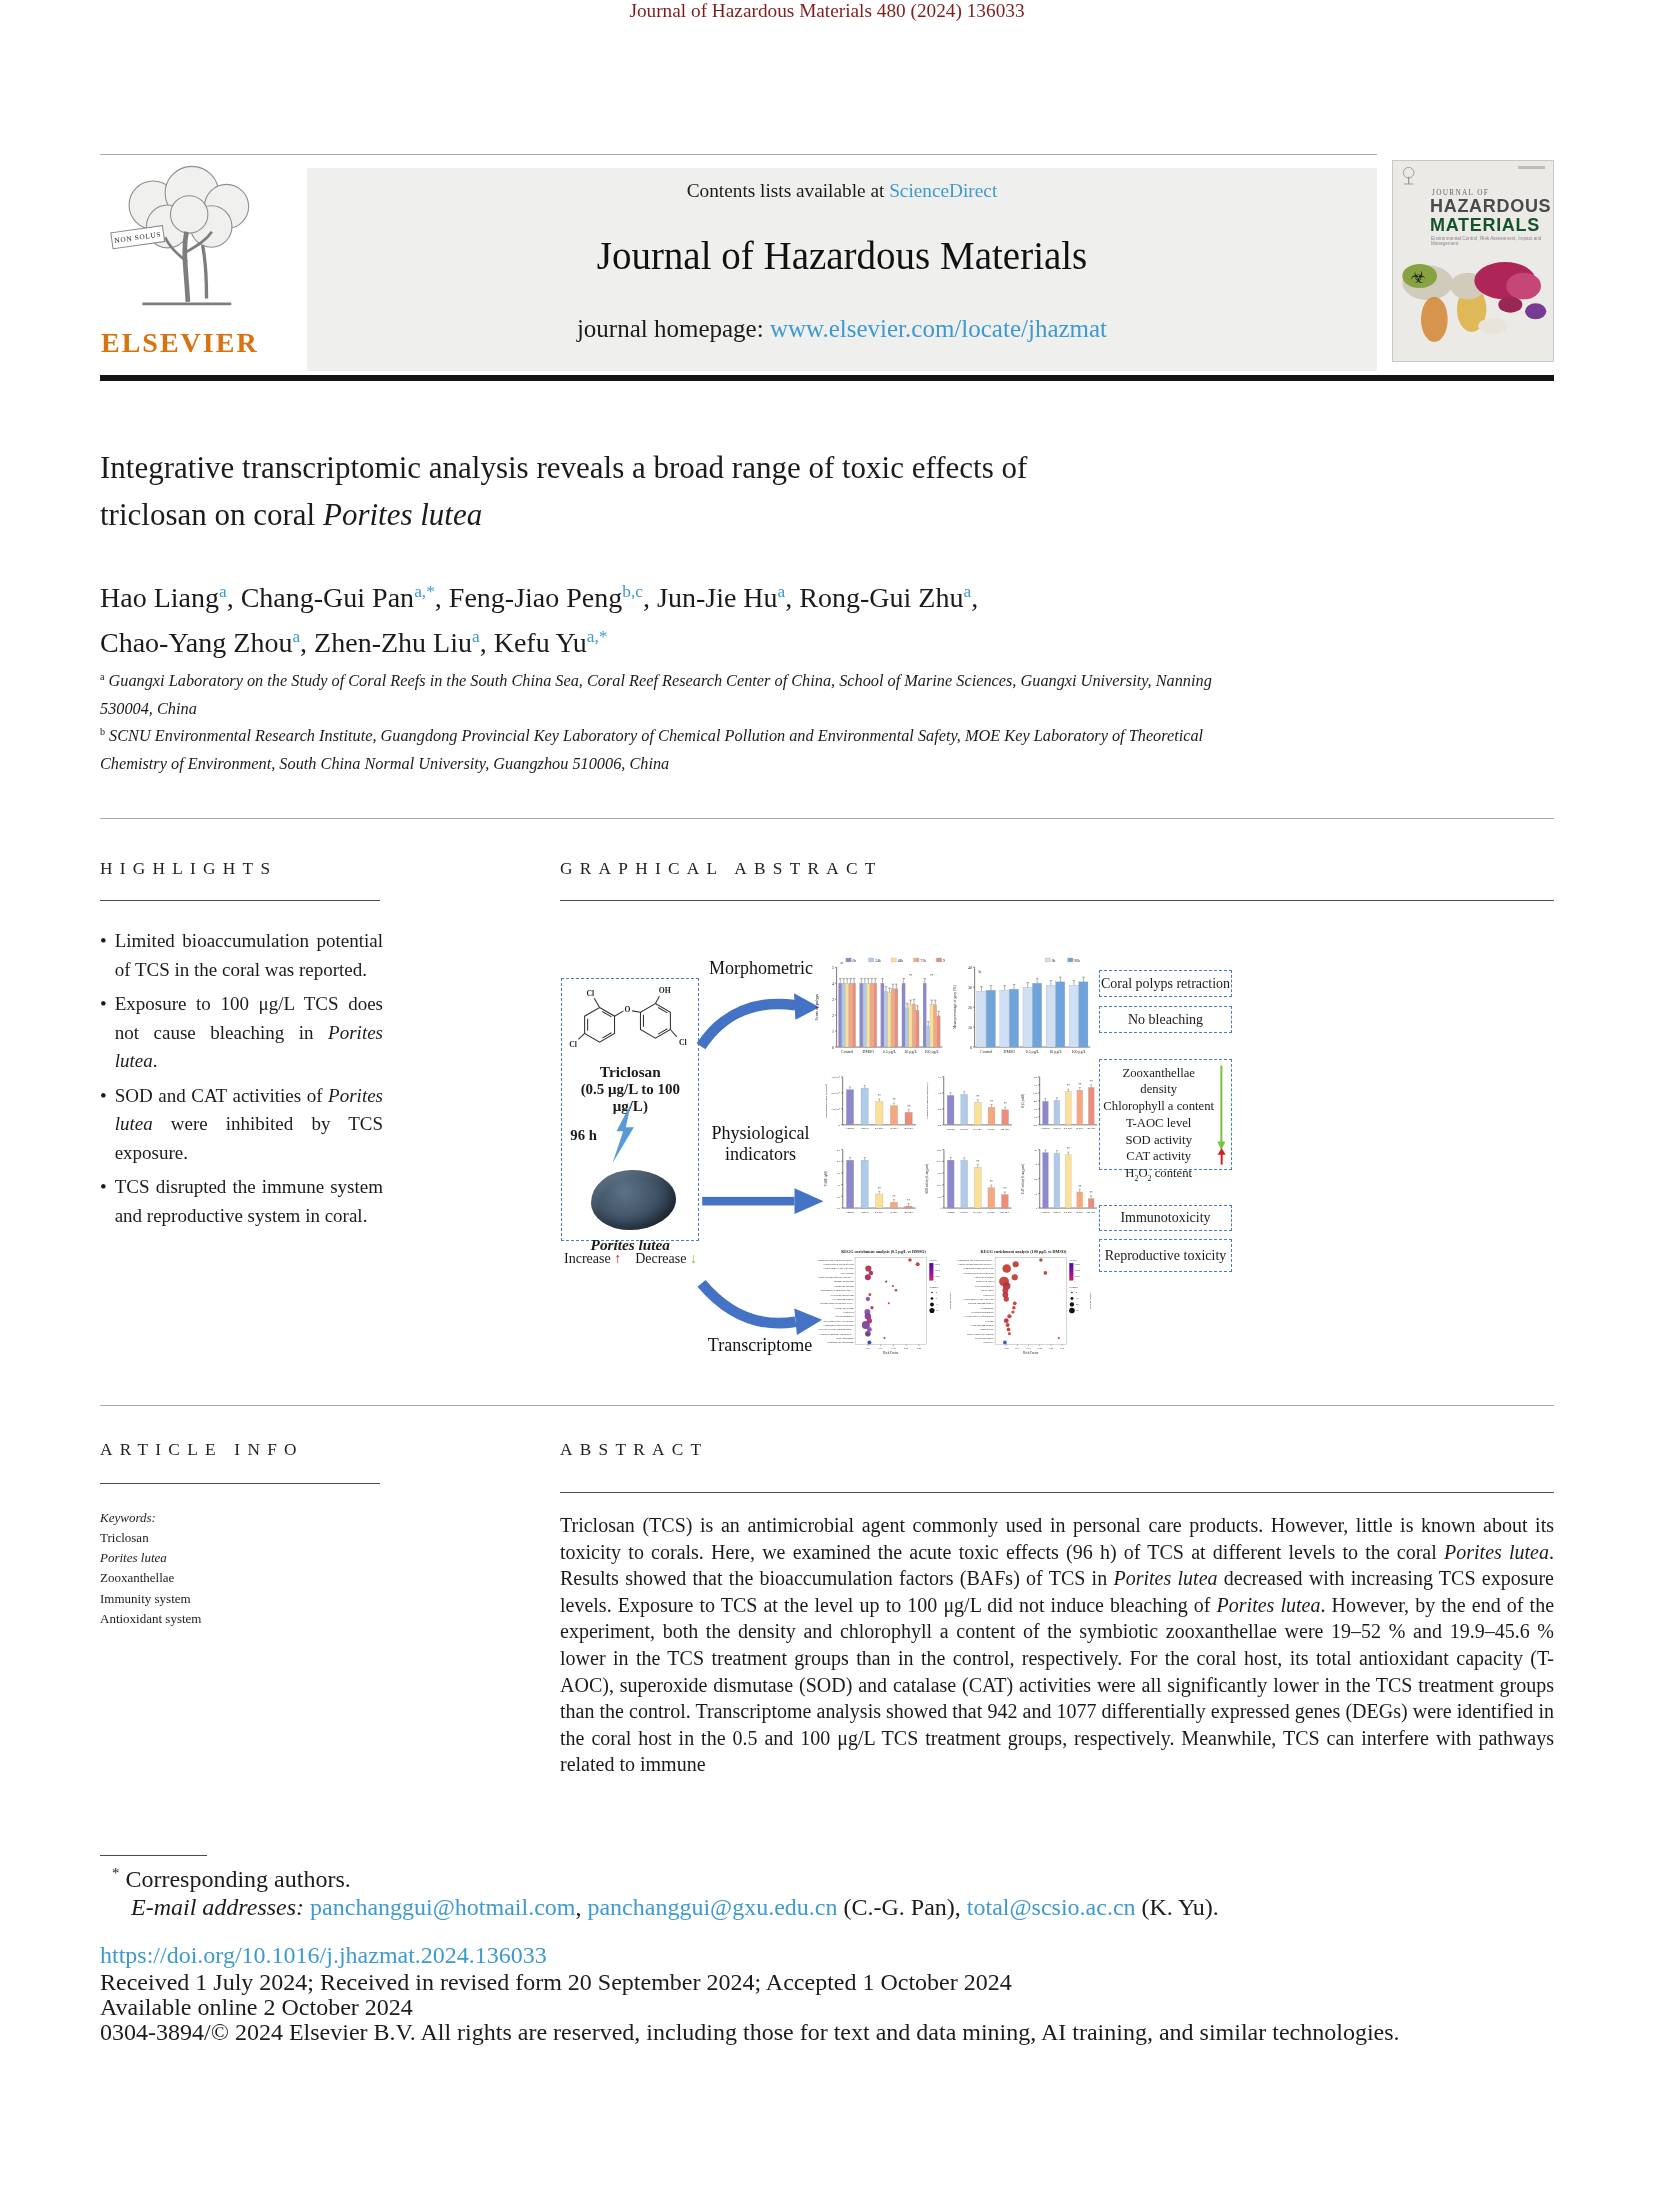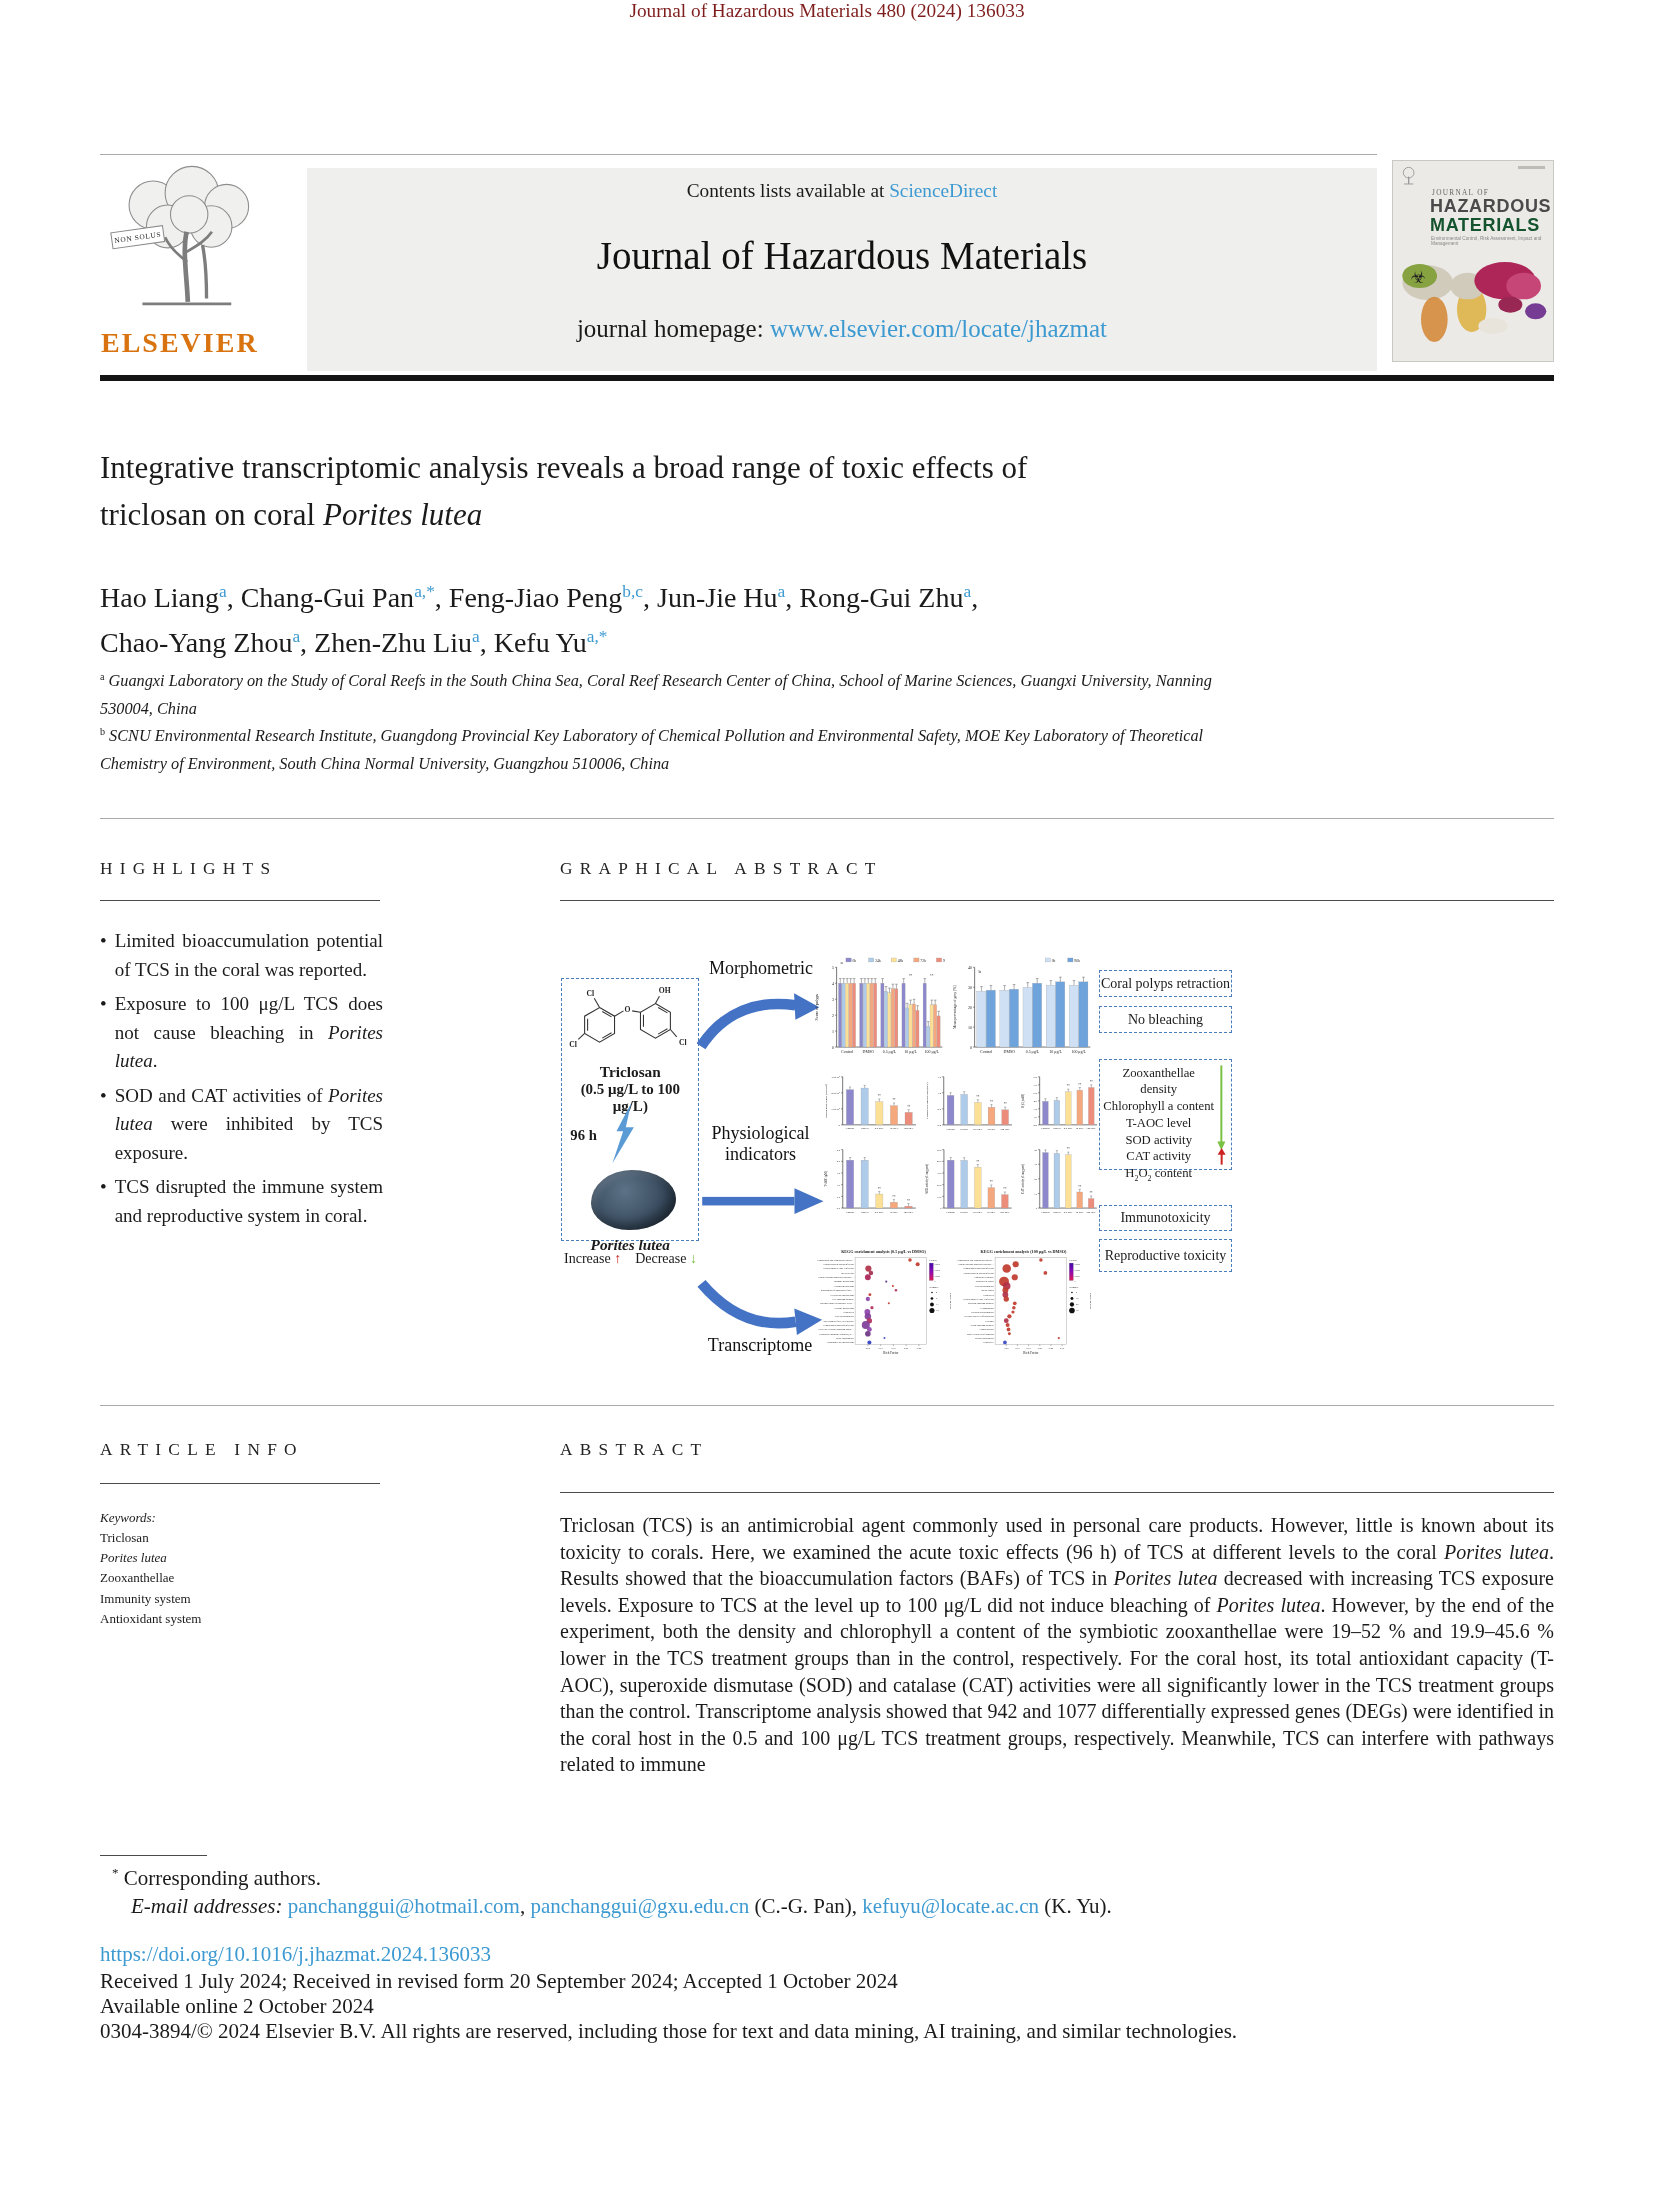--- a/index.html
+++ b/index.html
@@ -28,21 +28,21 @@
   .authors{font-size:28px;line-height:1.62}
   .authors sup{color:#3d9ad1}
   .affs{font-size:16.3px;line-height:1.7;font-style:italic}
   .affs sup{font-style:normal}
   .hl-item{display:flex;font-size:19px;line-height:1.5;margin-bottom:6px;width:283px}
   .hl-item .bullet{margin-right:8px}
   .hl-item .htxt{text-align:justify}
   .kw{font-size:13px;line-height:1.55}
   .kw .kwlab{font-style:italic}
   .abstract-body{font-size:20px;line-height:1.33;text-align:justify}
-  .fnote{font-size:21px}
+  .fnote{font-size:24px}
   .ga-box{border:1.7px dashed #4a7ebb}
   .ga-label{font-size:18px;text-align:center;color:#111}
   .ga-chem-name{font-size:15.3px;font-weight:bold;text-align:center}
   .ga-chem-range{font-size:15px;font-weight:bold;text-align:center}
   .ga-species{font-size:15.3px;font-weight:bold;font-style:italic;text-align:center}
   .ga-duration{font-size:14.7px;font-weight:bold}
   .ga-effline{font-size:12.7px;line-height:16.7px;text-align:center}
   .ga-boxtext{font-size:14px;text-align:center}
   .ga-incdec{font-size:14px}
   .coral{background:radial-gradient(circle at 40% 35%, #5d7286, #3c4f63 55%, #2a3949);
@@ -854,19 +854,19 @@
   <div><span style="font-style: italic;">Porites lutea</span></div>
   <div><span>Zooxanthellae</span></div>
   <div><span>Immunity system</span></div>
   <div><span>Antioxidant system</span></div>
 </div>
 
 <div class="abs abstract-body" style="left:560px;top:1512px;width:994px"><span>Triclosan (TCS) is an antimicrobial agent commonly used in personal care products. However, little is known about its toxicity to corals. Here, we examined the acute toxic effects (96 h) of TCS at different levels to the coral </span><span style="font-style: italic;">Porites lutea</span><span>. Results showed that the bioaccumulation factors (BAFs) of TCS in </span><span style="font-style: italic;">Porites lutea</span><span> decreased with increasing TCS exposure levels. Exposure to TCS at the level up to 100 μg/L did not induce bleaching of </span><span style="font-style: italic;">Porites lutea</span><span>. However, by the end of the experiment, both the density and chlorophyll a content of the symbiotic zooxanthellae were 19–52 % and 19.9–45.6 % lower in the TCS treatment groups than in the control, respectively. For the coral host, its total antioxidant capacity (T-AOC), superoxide dismutase (SOD) and catalase (CAT) activities were all significantly lower in the TCS treatment groups than the control. Transcriptome analysis showed that 942 and 1077 differentially expressed genes (DEGs) were identified in the coral host in the 0.5 and 100 μg/L TCS treatment groups, respectively. Meanwhile, TCS can interfere with pathways related to immune</span></div>
 
 <div class="abs hrule" style="left:100px;top:1855px;width:107px;height:1.3px"></div>
 <div class="abs fnote" style="left:112px;top:1866px"><sup>*</sup><span> Corresponding authors.</span></div>
-<div class="abs fnote" style="left:131px;top:1894px"><span style="font-style: italic;">E-mail addresses: </span><span class="lnk">panchanggui@hotmail.com</span><span>, </span><span class="lnk">panchanggui@gxu.edu.cn</span><span> (C.-G. Pan), </span><span class="lnk">kefuyu@locate.ac.cn</span><span> (K. Yu).</span></div>
+<div class="abs fnote" style="left:131px;top:1894px"><span style="font-style: italic;">E-mail addresses: </span><span class="lnk">panchanggui@hotmail.com</span><span>, </span><span class="lnk">panchanggui@gxu.edu.cn</span><span> (C.-G. Pan), </span><span class="lnk">total@scsio.ac.cn</span><span> (K. Yu).</span></div>
 
 <div class="abs fnote lnk" style="left:100px;top:1942px">https://doi.org/10.1016/j.jhazmat.2024.136033</div>
 <div class="abs fnote" style="left:100px;top:1969px">Received 1 July 2024; Received in revised form 20 September 2024; Accepted 1 October 2024</div>
 <div class="abs fnote" style="left:100px;top:1994px">Available online 2 October 2024</div>
 <div class="abs fnote" style="left:100px;top:2019px">0304-3894/© 2024 Elsevier B.V. All rights are reserved, including those for text and data mining, AI training, and similar technologies.</div>
 
 
 </body></html>

